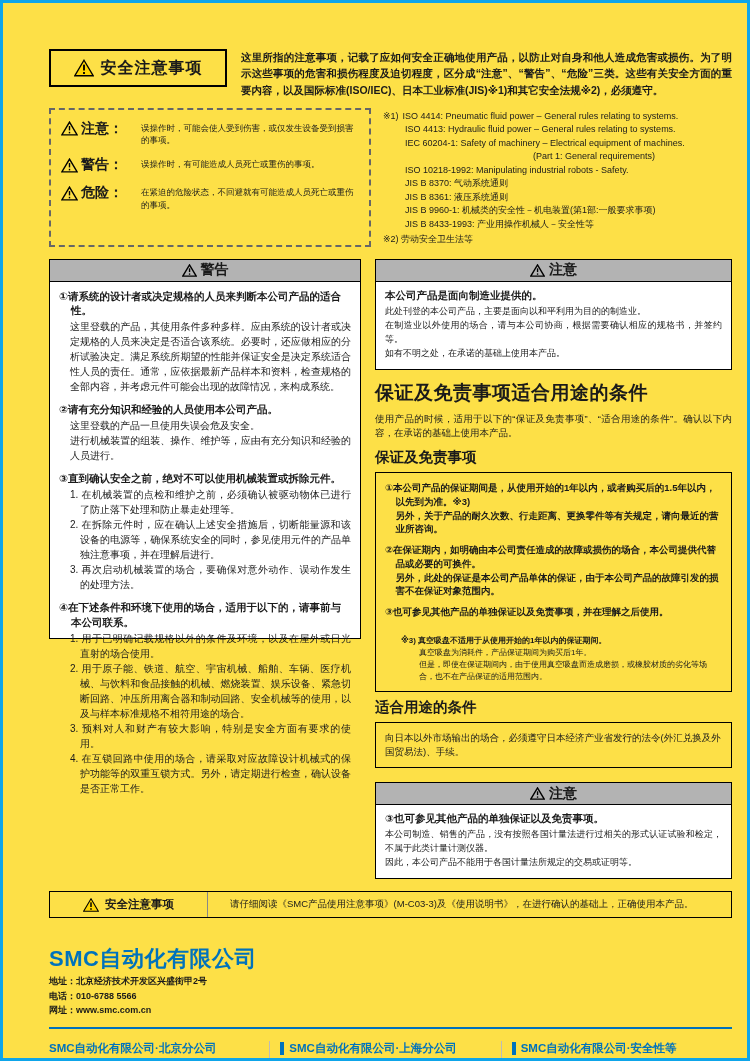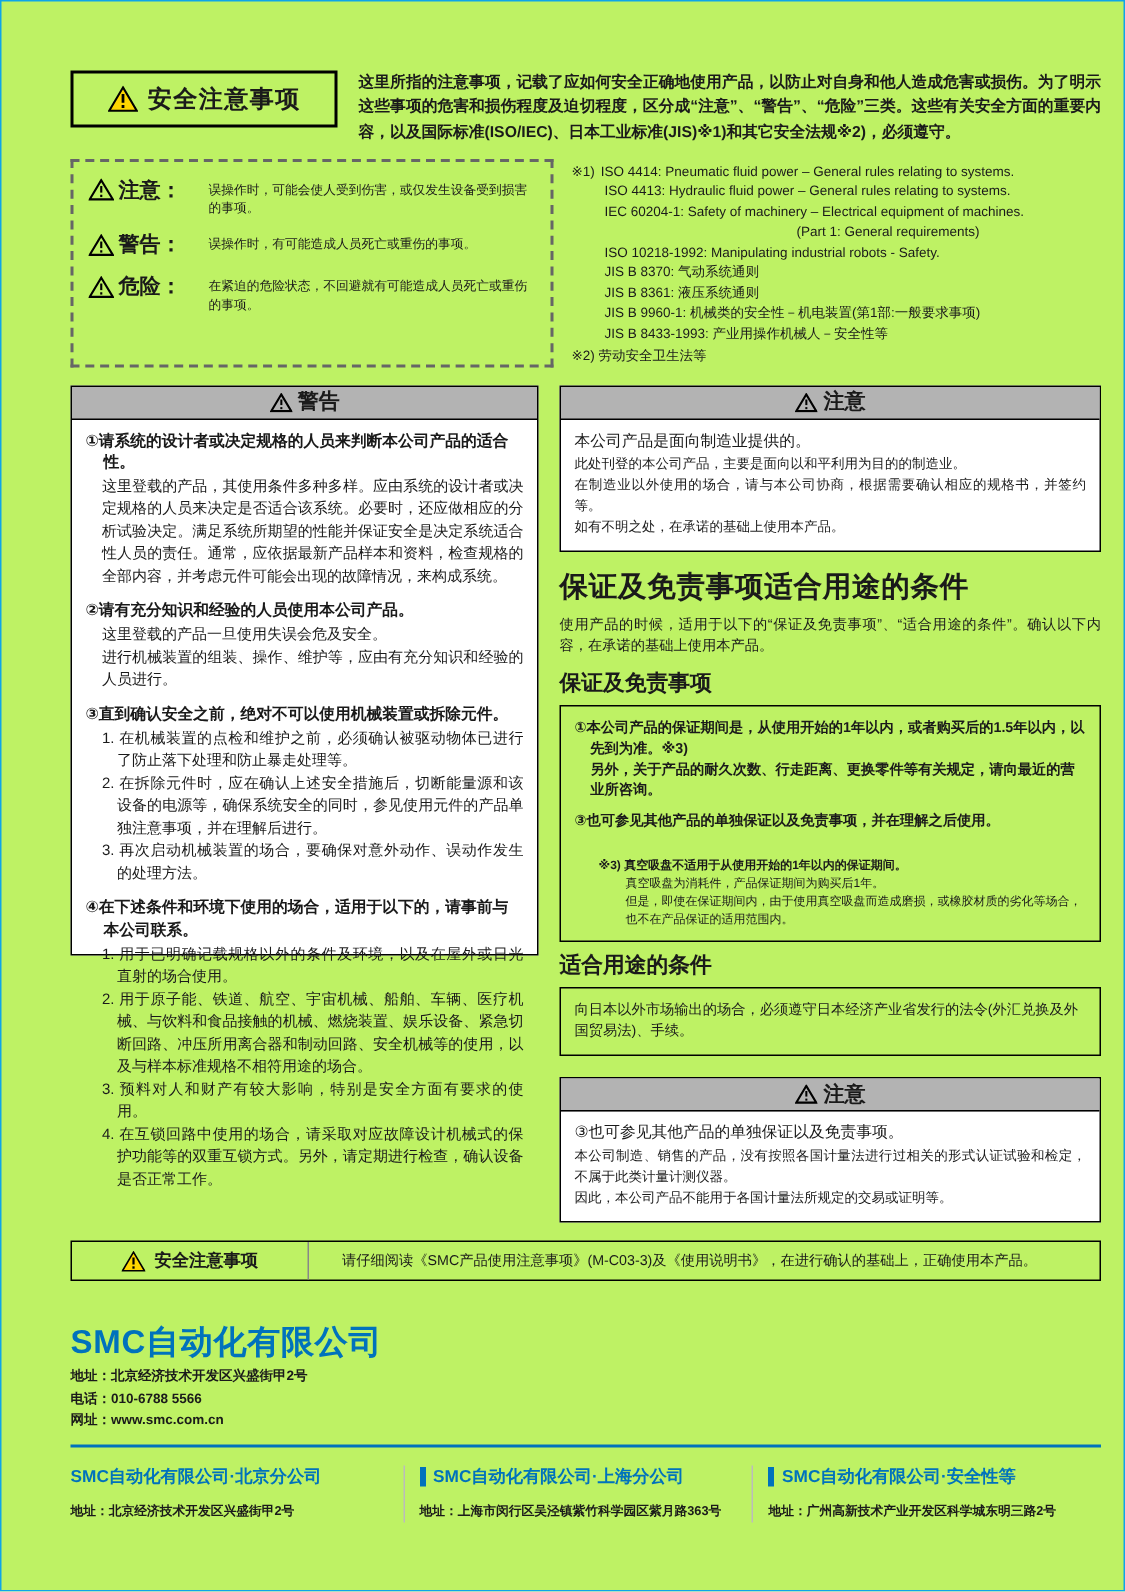--- a/index.html
+++ b/index.html
@@ -1,18 +1,18 @@
 <!DOCTYPE html>
 <html><head>
 <meta charset="utf-8">
 <style>
   * { box-sizing: border-box; margin: 0; padding: 0; }
   html,body { width:750px; background:#fafafa; }
   body { font-family:"Liberation Sans","DejaVu Sans",sans-serif; color:#1a1a1a; }
-  .page { width:750px; height:1061px; background:#bef264; border:1px solid #0ea5e9;
+  .page { width:750px; height:1061px; background:#fde047; border:3px solid #0ea5e9;
           padding:46px 15px 0 46px; overflow:hidden; }
 
   
   .top-row { display:flex; gap:14px; margin-bottom:10px; }
   .title-box { width:178px; height:38px; border:2px solid #000; display:flex;
                align-items:center; justify-content:center; gap:7px; flex:0 0 auto; }
   .title-box .t-label { font-size:16px; font-weight:bold; letter-spacing:1px; }
   .intro { flex:1; font-size:10.5px; font-weight:bold; line-height:1.55; text-align:justify; }
 
   .second-row { display:flex; gap:12px; margin-bottom:12px; }
@@ -39,21 +39,21 @@
   .col-left  { width:312px; flex:0 0 auto; }
   .col-right { flex:1; }
   .warning-box { height:380px; }
 
   .wheading { font-size:10.5px; font-weight:bold; line-height:1.35;
               padding-left:1.15em; text-indent:-1.15em; margin-bottom:2px; }
   .wpara { font-size:10px; line-height:1.5; padding-left:11px; text-align:justify; }
   .wpara.numbered { padding-left:21px; text-indent:-10px; }
   .witem { margin-bottom:8px; }
 
-  .cau-heading { font-size:10.5px; font-weight:normal; margin-bottom:2px; }
+  .cau-heading { font-size:10.5px; font-weight:bold; margin-bottom:2px; }
   .cau-para { font-size:9px; line-height:1.55; text-align:justify; }
 
   .big-heading { font-size:19px; font-weight:bold; margin:10px 0 6px 0; letter-spacing:0.5px; }
   .section-intro { font-size:9.5px; line-height:1.5; margin-bottom:8px; text-align:justify; }
   .sub-heading { font-size:14.5px; font-weight:bold; margin:6px 0 5px 0; }
 
   .gitem { margin-bottom:7px; }
   .gline-first { font-size:9.5px; font-weight:bold; line-height:1.45;
                  padding-left:1.1em; text-indent:-1.1em; }
   .gline { font-size:9.5px; font-weight:bold; line-height:1.45; padding-left:1.1em; }
@@ -230,20 +230,24 @@
       <div class="big-heading">保证及免责事项适合用途的条件</div>
       <div class="section-intro">使用产品的时候，适用于以下的“保证及免责事项”、“适合用途的条件”。确认以下内容，在承诺的基础上使用本产品。</div>
 
       <div class="sub-heading">保证及免责事项</div>
       <div class="plain-box">
         <div class="gitem">
           <div class="gline-first">①本公司产品的保证期间是，从使用开始的1年以内，或者购买后的1.5年以内，以先到为准。※3)</div>
           <div class="gline">另外，关于产品的耐久次数、行走距离、更换零件等有关规定，请向最近的营业所咨询。</div>
         </div>
         <div class="gitem">
+          <div class="gline-first">②在保证期内，如明确由本公司责任造成的故障或损伤的场合，本公司提供代替品或必要的可换件。</div>
+          <div class="gline">另外，此处的保证是本公司产品单体的保证，由于本公司产品的故障引发的损害不在保证对象范围内。</div>
+        </div>
+        <div class="gitem">
           <div class="gline-first">③也可参见其他产品的单独保证以及免责事项，并在理解之后使用。</div>
         </div>
         <div class="note3">
           <div class="note3-bold">※3) 真空吸盘不适用于从使用开始的1年以内的保证期间。</div>
           <div class="note3-line">真空吸盘为消耗件，产品保证期间为购买后1年。</div>
           <div class="note3-line">但是，即使在保证期间内，由于使用真空吸盘而造成磨损，或橡胶材质的劣化等场合，也不在产品保证的适用范围内。</div>
         </div>
       </div>
 
       <div class="sub-heading">适合用途的条件</div>

